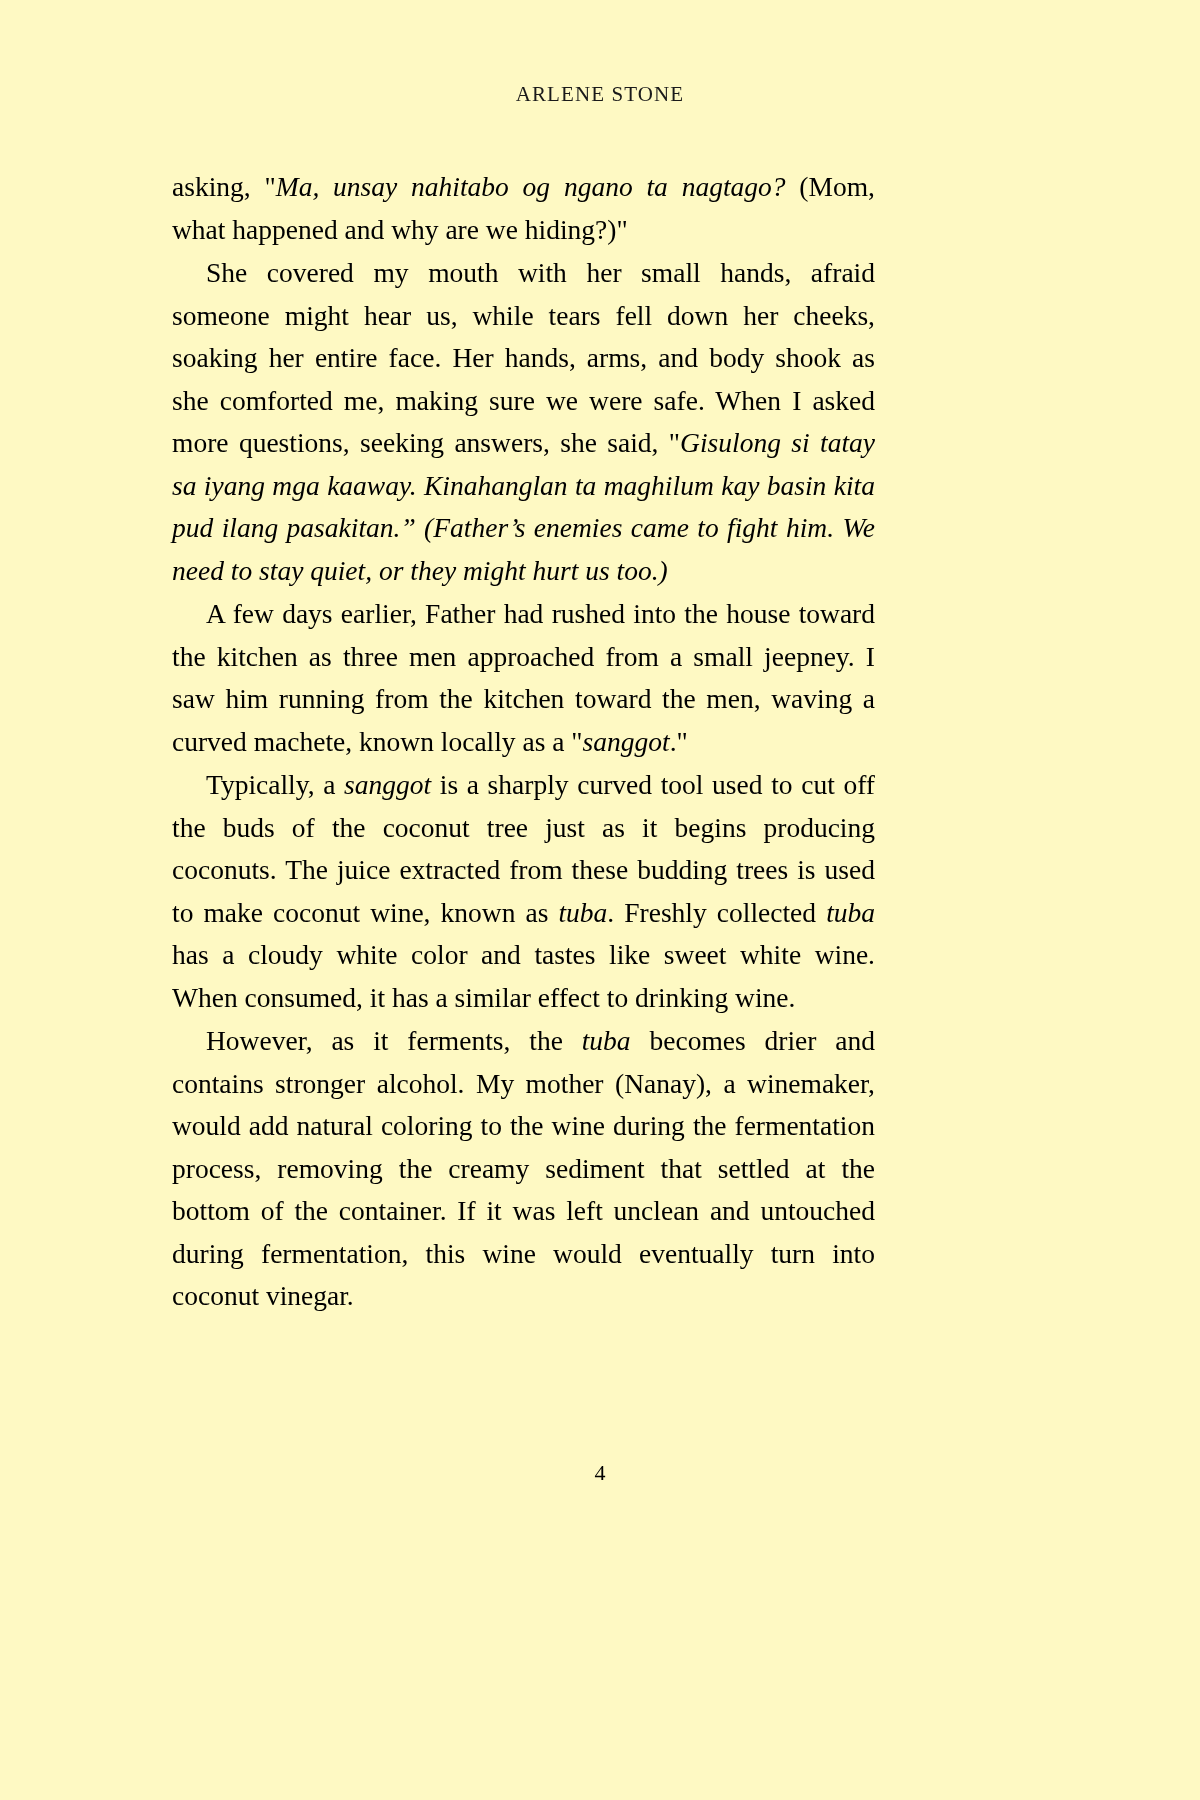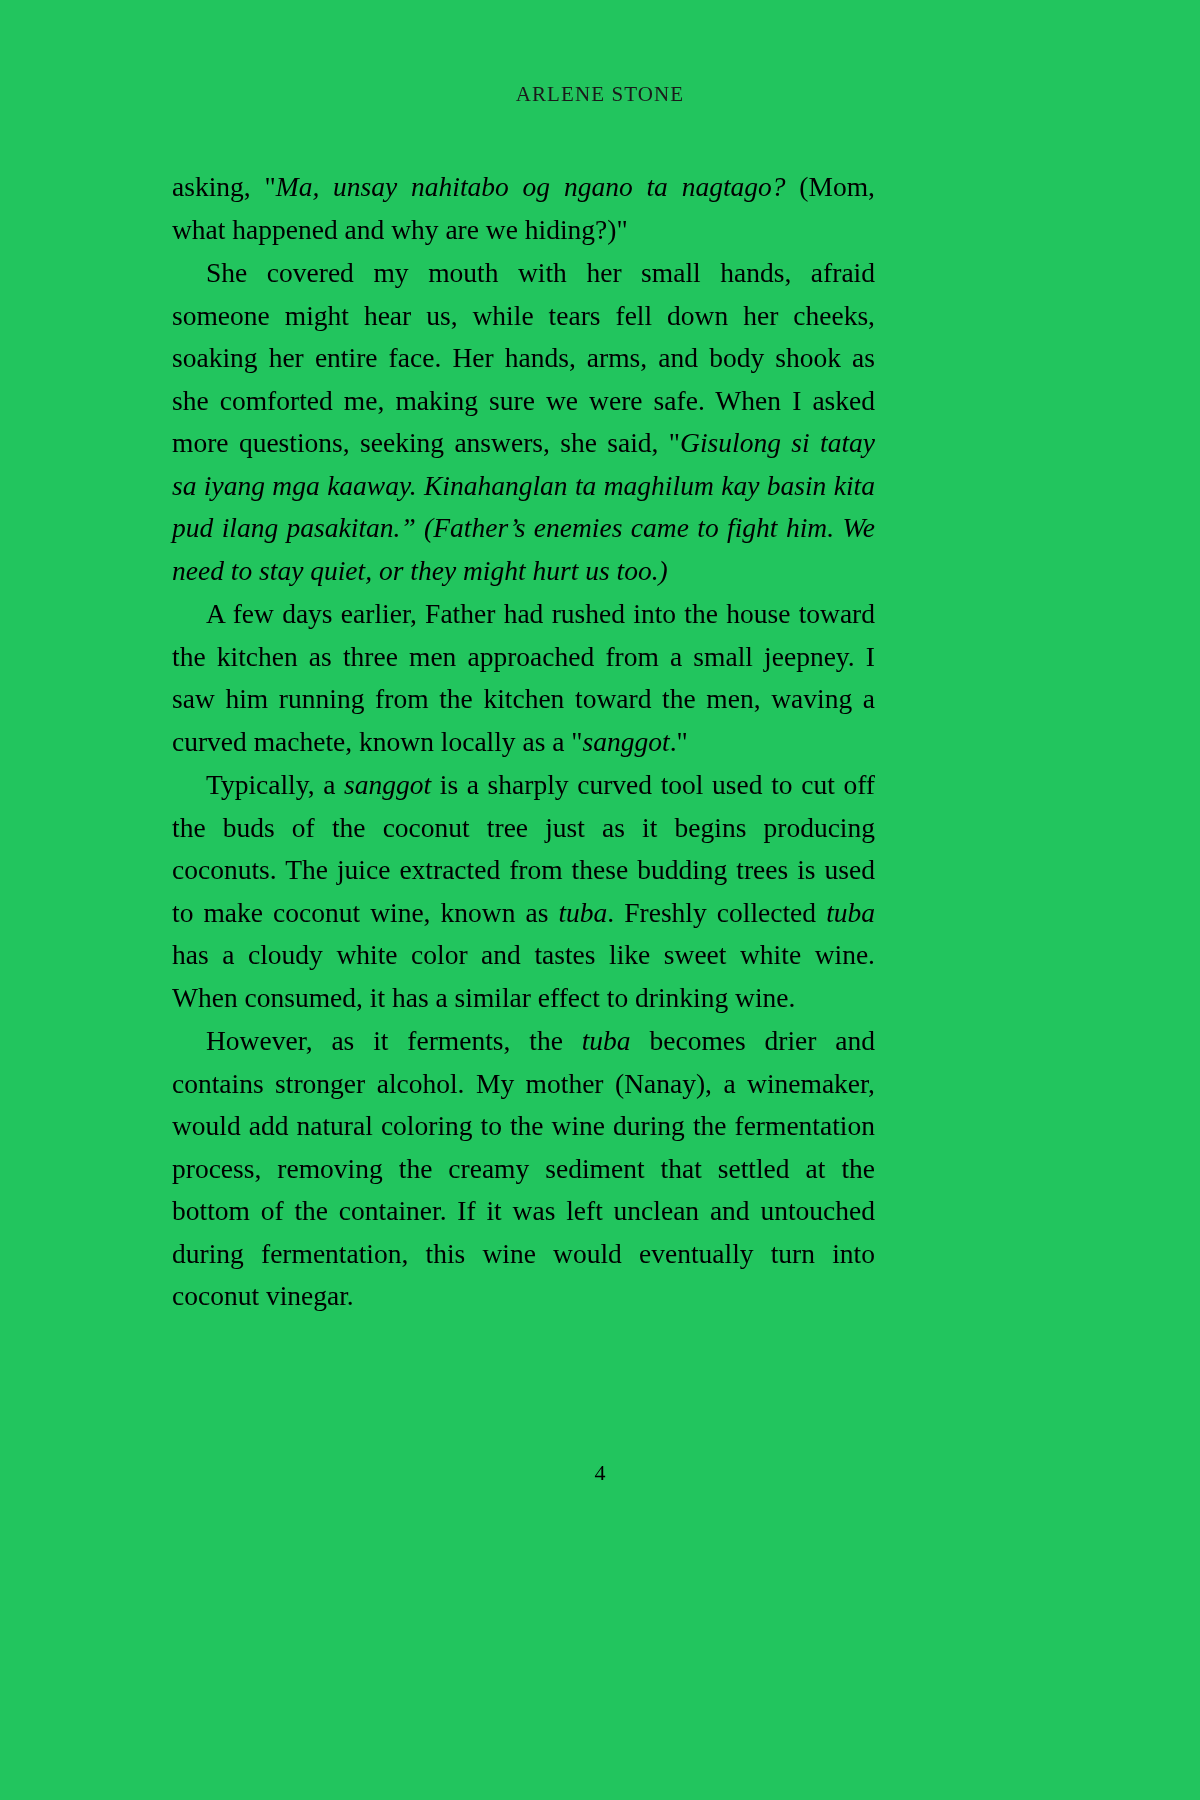--- a/index.html
+++ b/index.html
@@ -6,21 +6,21 @@
   html, body {
     margin: 0;
     padding: 0;
     background: #ffffff;
   }
 
   .page {
     position: relative;
     width: 1200px;
     height: 1800px;
-    background: #22c55e;
+    background: #fef9c3;
     margin: 0 auto;
     overflow: hidden;
     font-family: "Liberation Serif", "DejaVu Serif", serif;
     color: #000000;
     -webkit-font-smoothing: antialiased;
   }
 
   
   .running-header {
     position: absolute;

